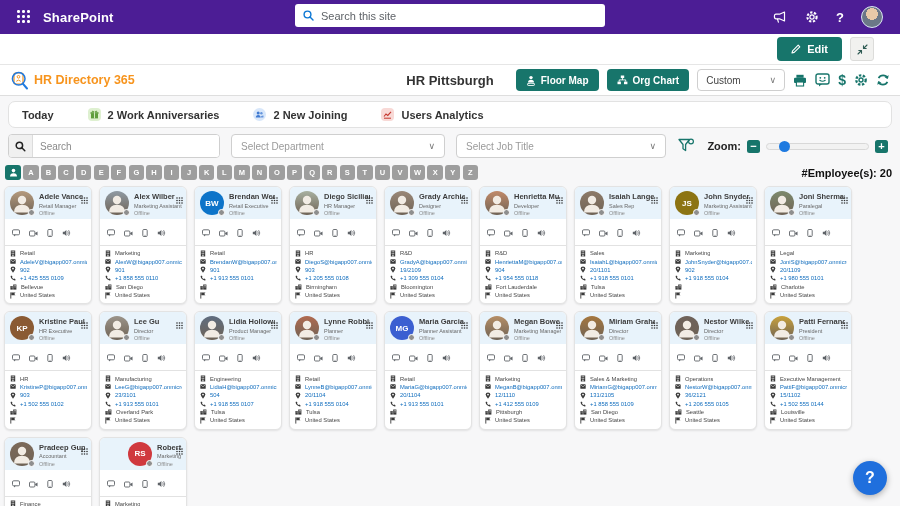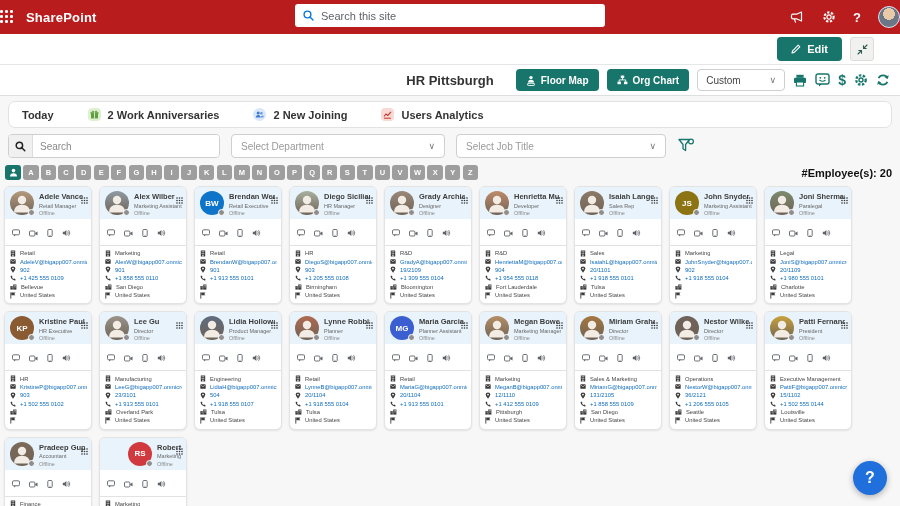--- a/index.html
+++ b/index.html
@@ -1,21 +1,21 @@
 <!DOCTYPE html>
 <html><head>
 <meta charset="utf-8">
 <style>
   * { margin:0; padding:0; box-sizing:border-box; }
   html,body { background:#e9e9e9; }
   .screen { width:900px; height:506px; position:relative; background:#f7f7f8;
             font-family:"Liberation Sans",sans-serif; overflow:hidden; }
 
   
-  .spo-bar { height:34px; background:#b91c1c; display:flex; align-items:center; padding:0 0; position:relative; }
+  .spo-bar { height:34px; background:#4c1d95; display:flex; align-items:center; padding:0 17px; position:relative; }
   .waffle { width:14px; height:14px; display:grid; grid-template-columns:repeat(3,4px); grid-template-rows:repeat(3,4px); gap:1px; cursor:pointer; }
   .waffle i { width:2.5px; height:2.5px; background:#fff; border-radius:50%; display:block; }
   .spo-name { color:#fff; font-weight:bold; font-size:13px; margin-left:12px; letter-spacing:.2px; }
   .spo-search { position:absolute; left:295px; top:4px; width:310px; height:23px; background:#fff; border-radius:3px;
                 display:flex; align-items:center; padding:0 8px; gap:7px; }
   .spo-search svg { flex:none; }
   .spo-search span { font-size:11px; color:#5f6368; }
   .spo-right { margin-left:auto; display:flex; align-items:center; gap:17px; }
   .spo-right .ic { color:#fff; display:flex; cursor:pointer; }
   .spo-avatar { width:22px; height:22px; border-radius:50%; background:radial-gradient(circle at 50% 35%, #e8c9a8 0 35%, #6b7787 36% 100%); border:1px solid #dbe6f3; cursor:pointer; }
@@ -152,20 +152,30 @@
       <span>Edit</span>
     </button>
     <button class="btn-collapse">
       <svg width="11" height="11" viewBox="0 0 11 11">
           <path d="M10 1 L6.5 4.5 M6.5 4.5 L6.5 1.8 M6.5 4.5 L9.2 4.5 M1 10 L4.5 6.5 M4.5 6.5 L1.8 6.5 M4.5 6.5 L4.5 9.2" stroke="#2d5a52" stroke-width="1.1" fill="none" stroke-linecap="round"></path>
         </svg>
     </button>
   </div>
 
   <div class="app-header">
+    <div class="logo-wrap">
+      <svg width="19" height="19" viewBox="0 0 19 19">
+          <rect x="4" y="2" width="9" height="11" rx="1.4" fill="#fff" stroke="#f7941d" stroke-width="1.2"></rect>
+          <circle cx="8.5" cy="5.8" r="1.3" fill="none" stroke="#f7941d" stroke-width="1"></circle>
+          <path d="M6.3 10.3 Q8.5 7.8 10.7 10.3" fill="none" stroke="#f7941d" stroke-width="1"></path>
+          <circle cx="8.7" cy="7.8" r="6.3" fill="none" stroke="#1f7ae0" stroke-width="1.5"></circle>
+          <line x1="12.8" y1="12.6" x2="17" y2="17.5" stroke="#1f7ae0" stroke-width="2" stroke-linecap="round"></line>
+        </svg>
+      <span class="logo-text">HR Directory 365</span>
+    </div>
     <div class="app-title">HR Pittsburgh</div>
     <div class="hdr-right">
       <button class="btn-teal">
         <svg width="10" height="11" viewBox="0 0 10 11">
             <circle cx="5" cy="2.6" r="1.7" fill="#fff"></circle>
             <path d="M5 4.8 Q8 4.8 8 7.4 L2 7.4 Q2 4.8 5 4.8 Z" fill="#fff"></path>
             <ellipse cx="5" cy="9.4" rx="4" ry="1.2" fill="none" stroke="#fff" stroke-width="0.9"></ellipse>
           </svg>
         <span>Floor Map</span>
       </button>
@@ -270,20 +280,28 @@
     <div class="filter-select job">
       <span>Select Job Title</span>
       <span class="chev">∨</span>
     </div>
     <span class="funnel">
       <svg width="17" height="16" viewBox="0 0 17 16">
           <path d="M1 1.5 L11.5 1.5 L7.6 6.5 L7.6 12.5 L5 10.8 L5 6.5 Z" fill="none" stroke="currentColor" stroke-width="1.3" stroke-linejoin="round"></path>
           <circle cx="13" cy="3.5" r="2.4" fill="none" stroke="currentColor" stroke-width="1.2"></circle>
         </svg>
     </span>
+    <div class="zoom-group">
+      <span class="zoom-label">Zoom:</span>
+      <button class="zoom-btn">−</button>
+      <div class="zoom-track">
+        <div class="zoom-thumb"></div>
+      </div>
+      <button class="zoom-btn">+</button>
+    </div>
   </div>
 
   <div class="alpha-row">
     <button class="alpha-all">
       <svg width="9" height="9" viewBox="0 0 9 9">
           <circle cx="4.5" cy="2.6" r="1.8" fill="#fff"></circle>
           <path d="M1 8.6 Q1 5.2 4.5 5.2 Q8 5.2 8 8.6 Z" fill="#fff"></path>
         </svg>
     </button>
     <span id="alpha-buttons" style="display:flex;gap:2.2px;">

